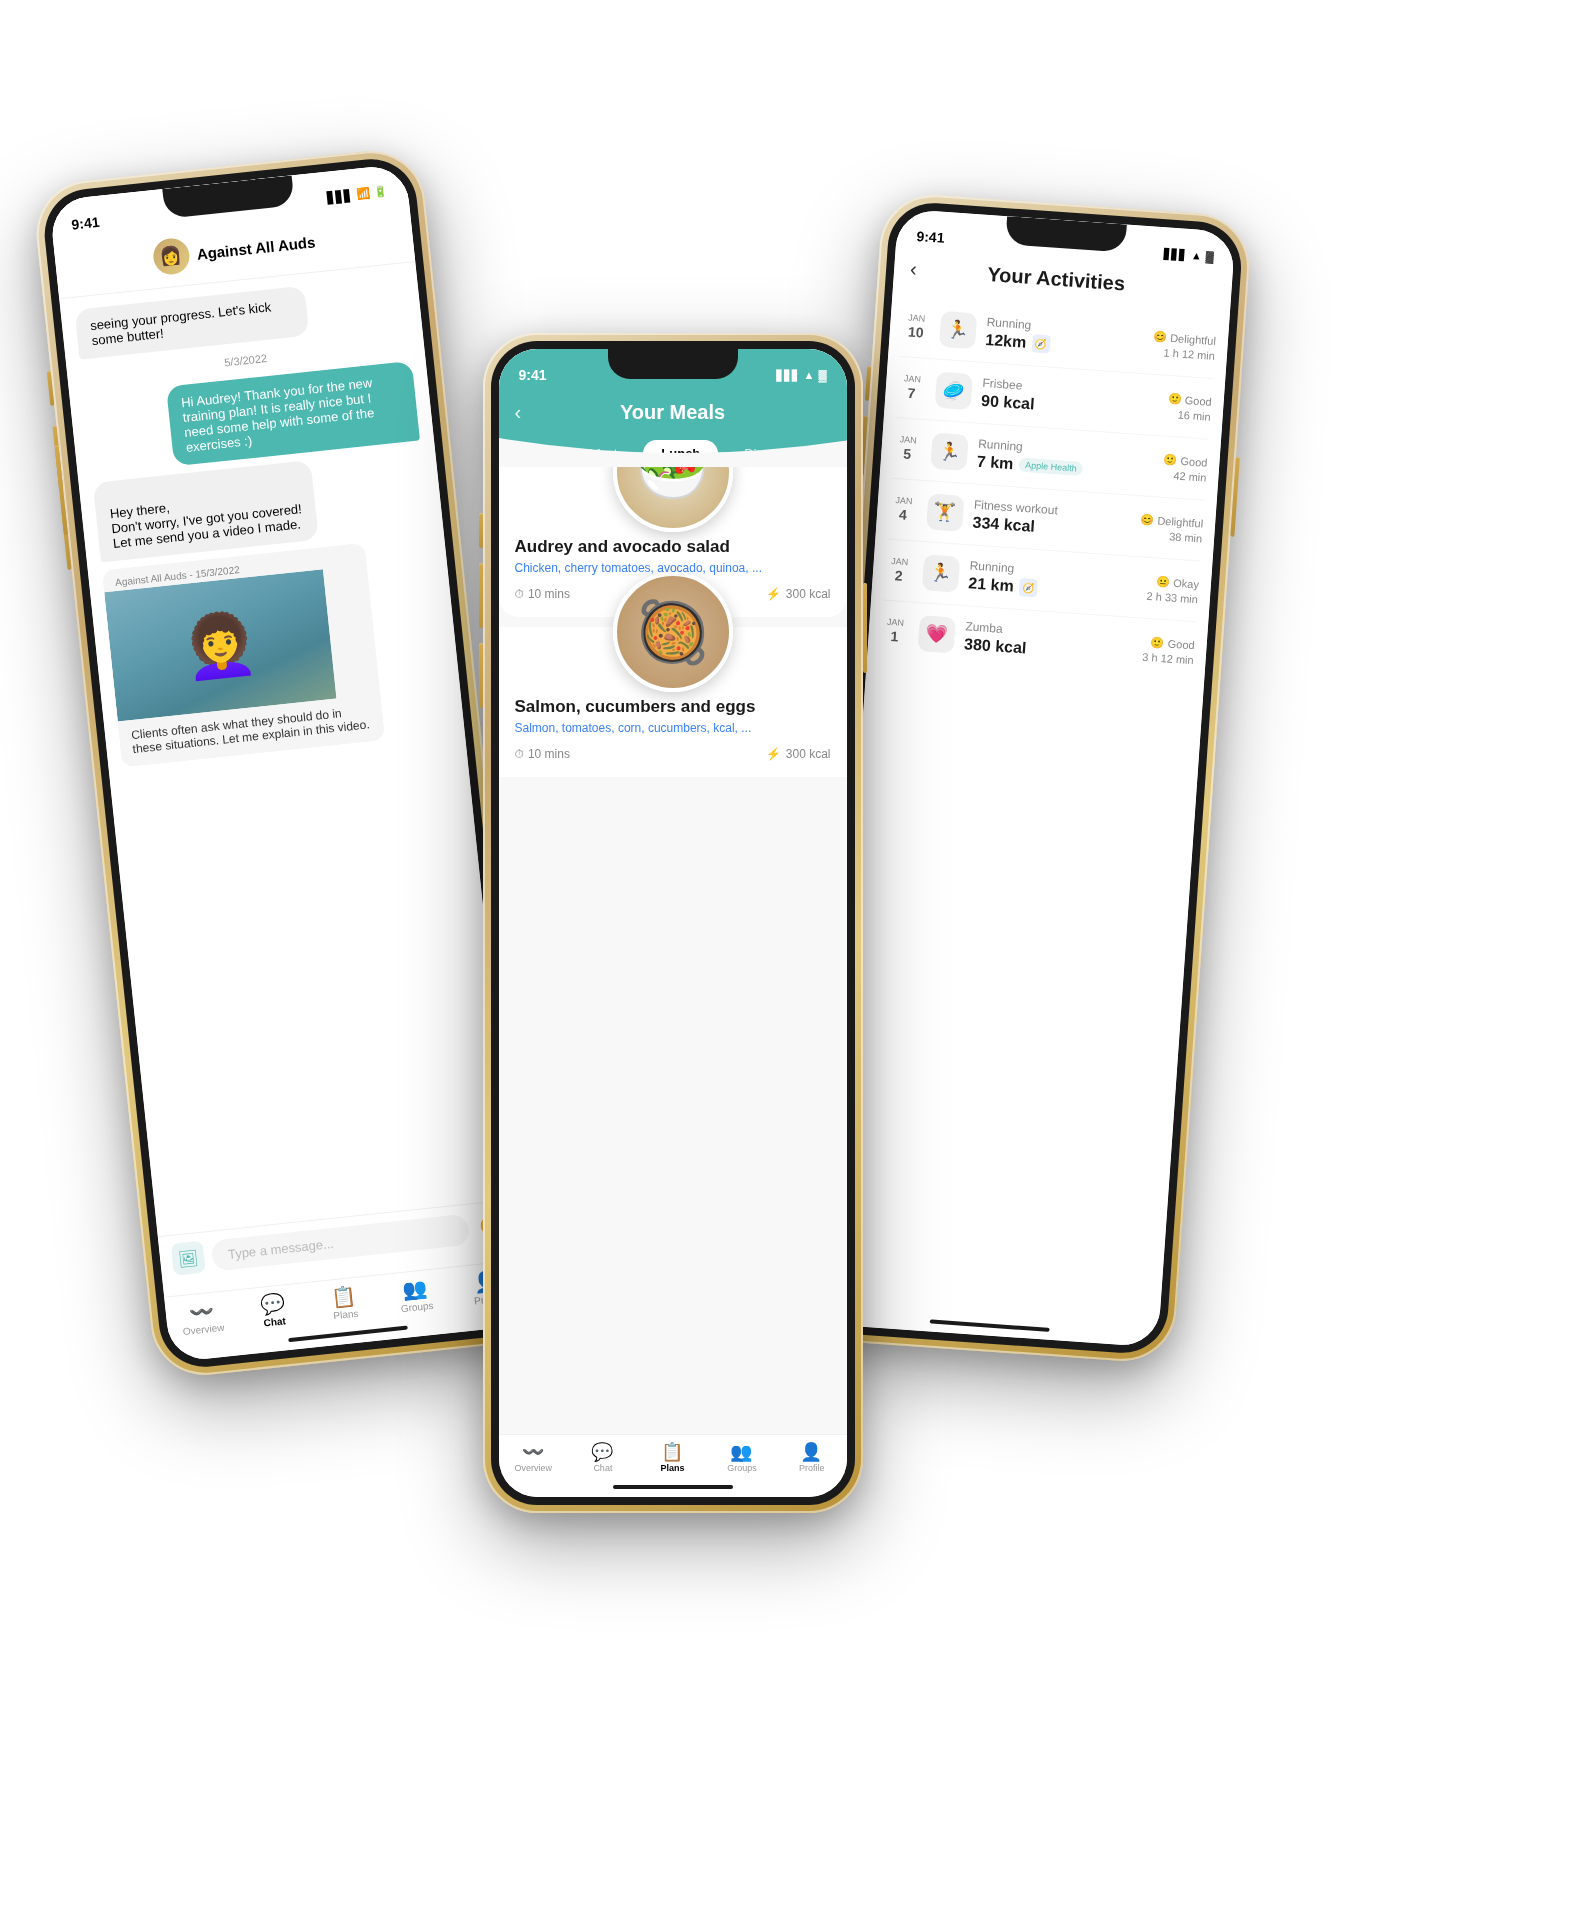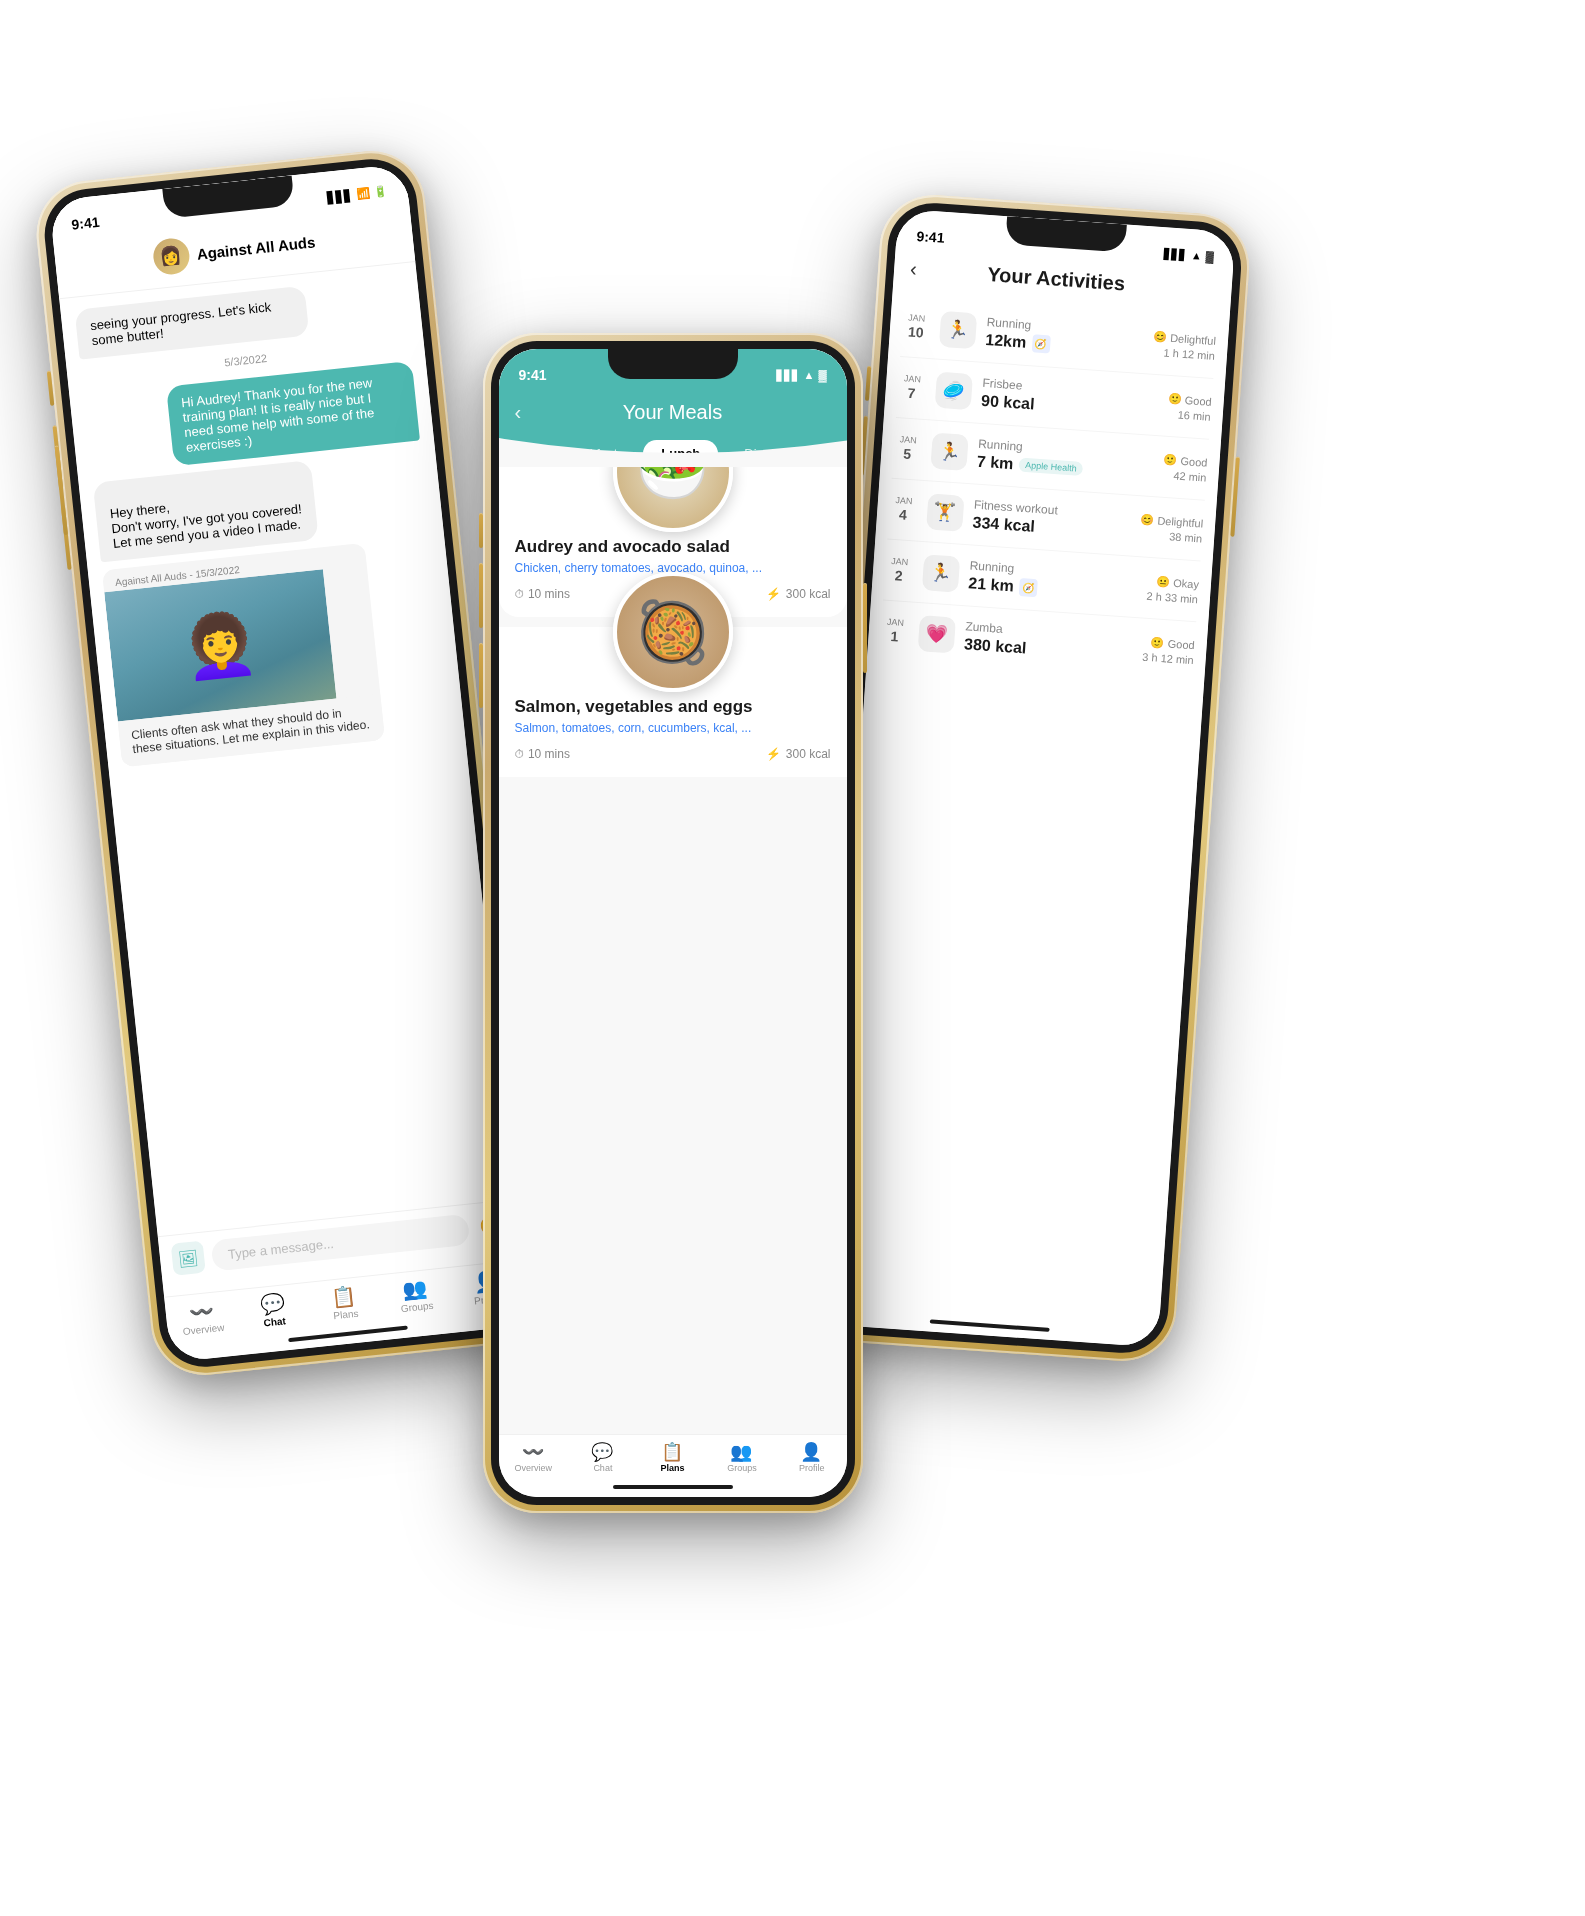--- a/index.html
+++ b/index.html
@@ -314,21 +314,21 @@
     .meals-back {
       position: absolute;
       left: 16px;
       top: 52px;
       font-size: 20px;
       color: rgba(255,255,255,0.9);
     }
 
     .meals-title {
       font-size: 20px;
-      font-weight: 400;
+      font-weight: 700;
       color: #fff;
     }
 
     .meals-tabs {
       display: flex;
       gap: 8px;
       justify-content: center;
       margin-top: 16px;
     }
 
@@ -701,21 +701,21 @@
                   <span style="color:#f5a623;">⚡</span>
                   <span>300 kcal</span>
                 </div>
               </div>
             </div>
 
             <div class="meal-card" style="background:#fff;padding-top:70px;position:relative;">
               <div class="meal-image-container" style="position:absolute;top:-55px;left:0;right:0;display:flex;justify-content:center;">
                 <div class="meal-image" style="background: radial-gradient(circle, #d4b896, #b89060); border: 4px solid #fff; box-shadow: 0 4px 15px rgba(0,0,0,0.2);">🥘</div>
               </div>
-              <div class="meal-name">Salmon, vegetables and eggs</div>
+              <div class="meal-name">Salmon, cucumbers and eggs</div>
               <div class="meal-ingredients">Salmon, tomatoes, corn, cucumbers, kcal, ...</div>
               <div class="meal-meta">
                 <div class="meal-time">
                   <span>⏱</span>
                   <span>10 mins</span>
                 </div>
                 <div class="meal-calories">
                   <span style="color:#f5a623;">⚡</span>
                   <span>300 kcal</span>
                 </div>

